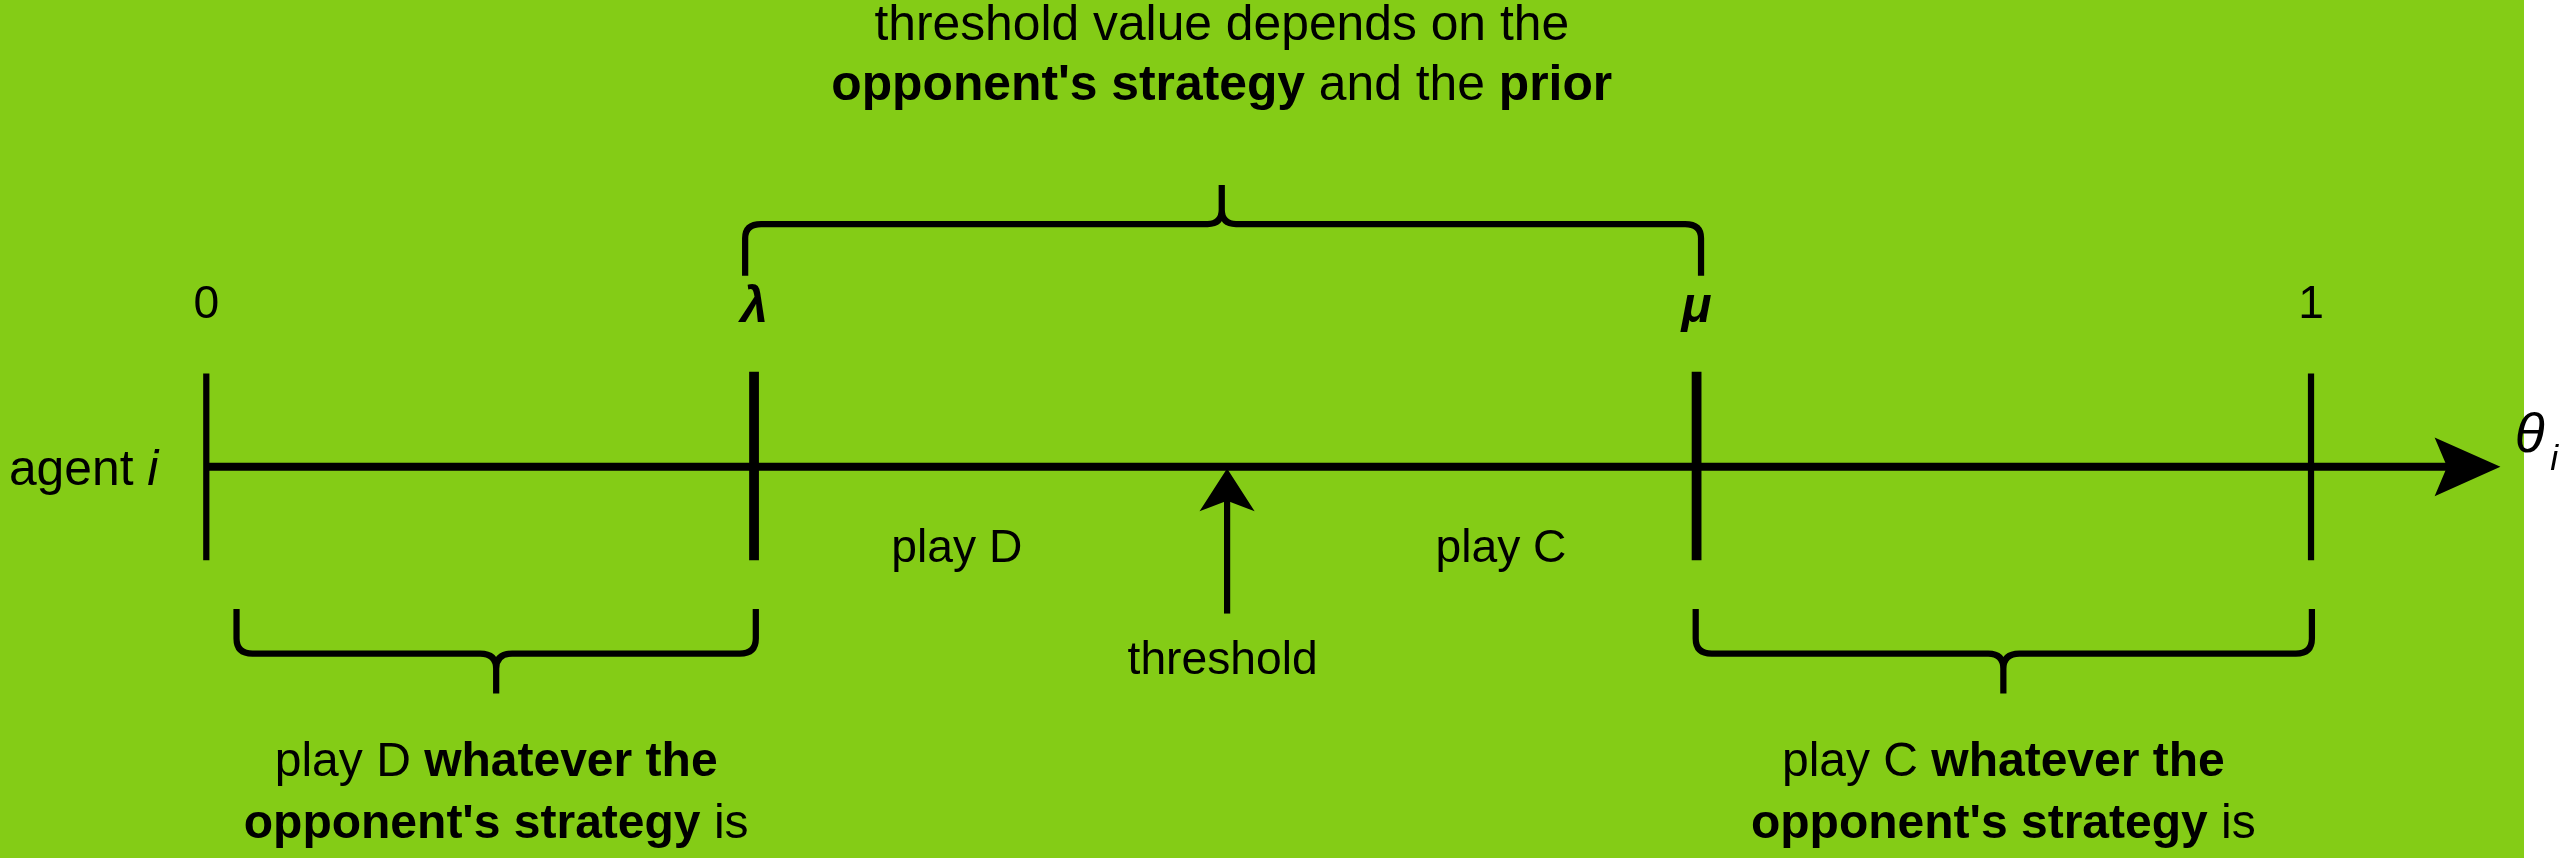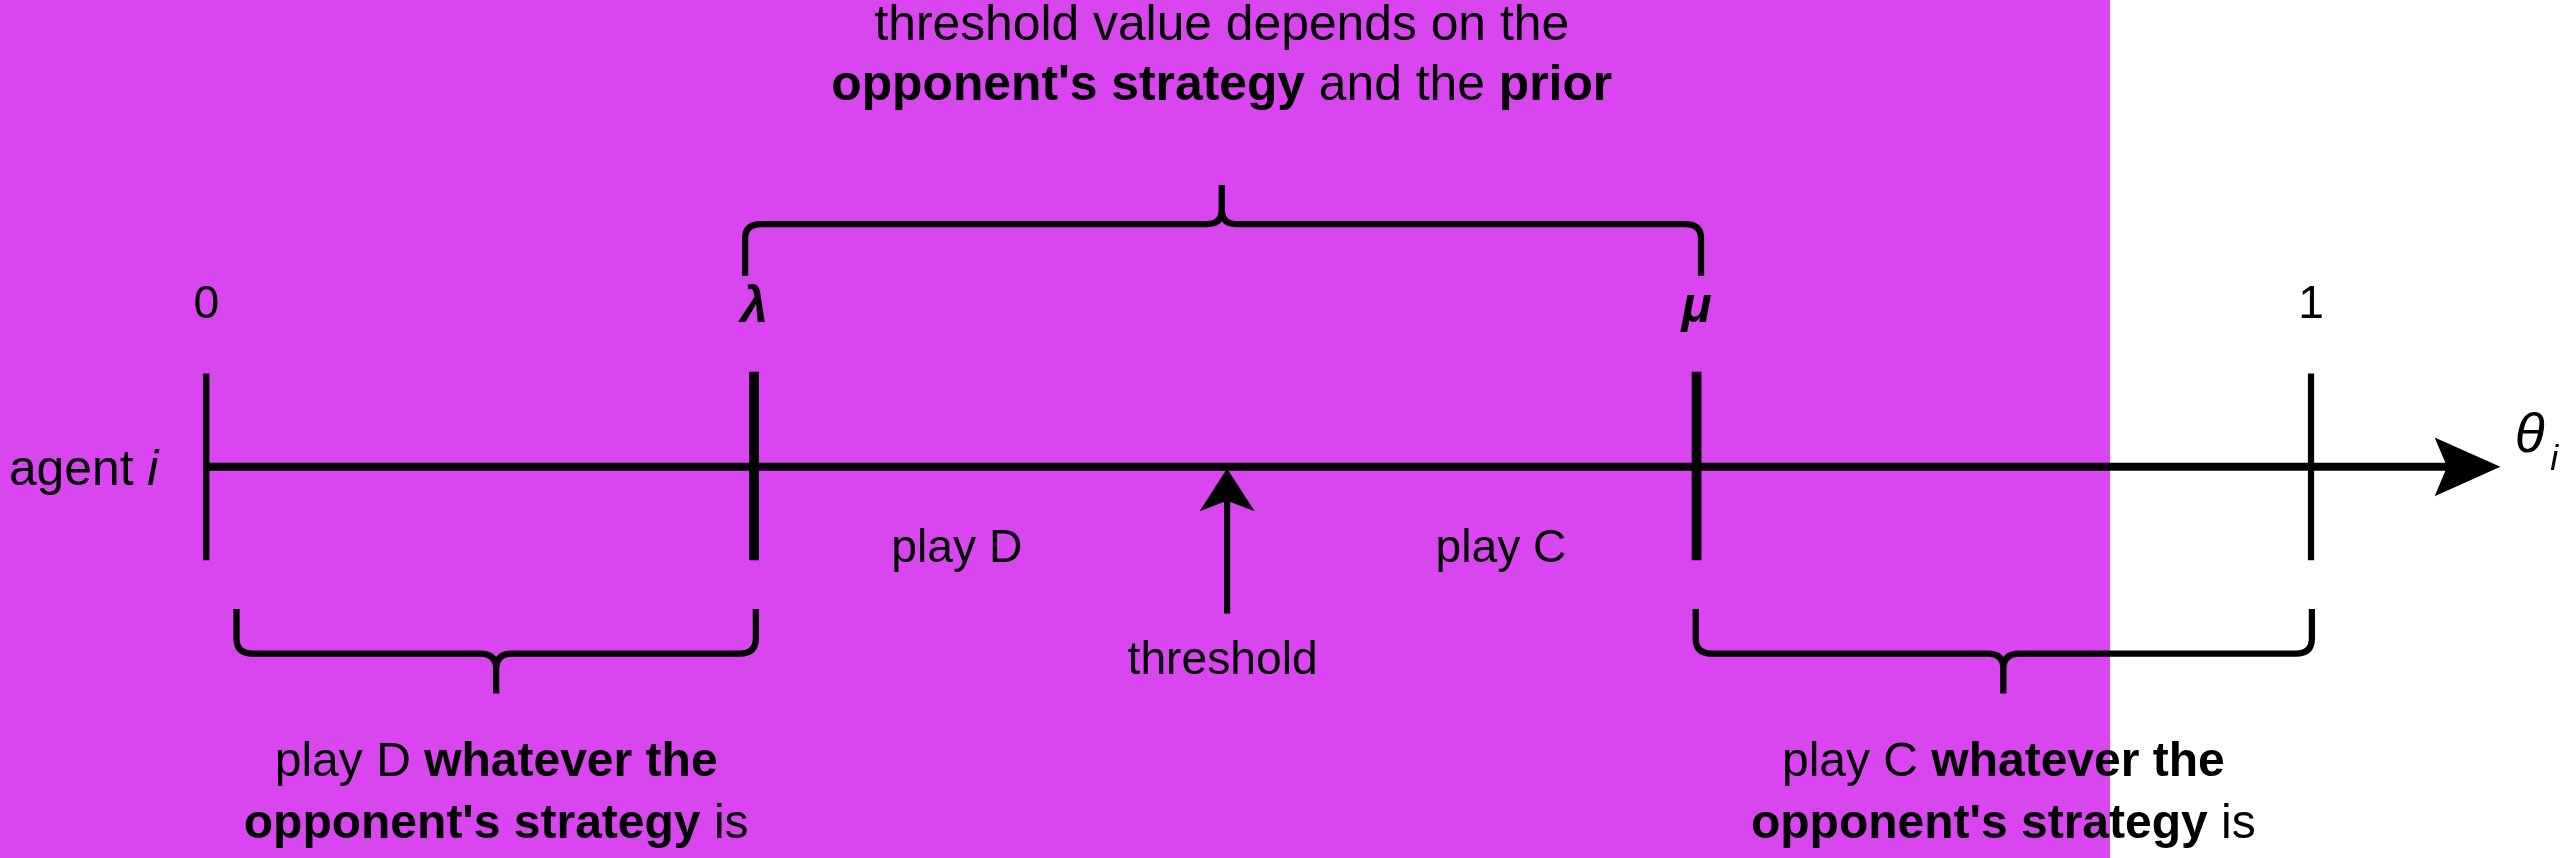--- a/index.html
+++ b/index.html
@@ -9,23 +9,23 @@
   }
   body {
     width: 2576px;
     height: 859px;
     overflow: hidden;
     font-family: "Liberation Sans", sans-serif;
     color: #000000;
   }
   #diagram-root {
     position: relative;
-    width: 2110px;
+    width: 2524px;
     height: 859px;
-    background: #d946ef;
+    background: #84cc16;
   }
   svg.figure {
     position: absolute;
     left: 0;
     top: 0;
     width: 2576px;
     height: 859px;
     display: block;
   }
   .txt {

